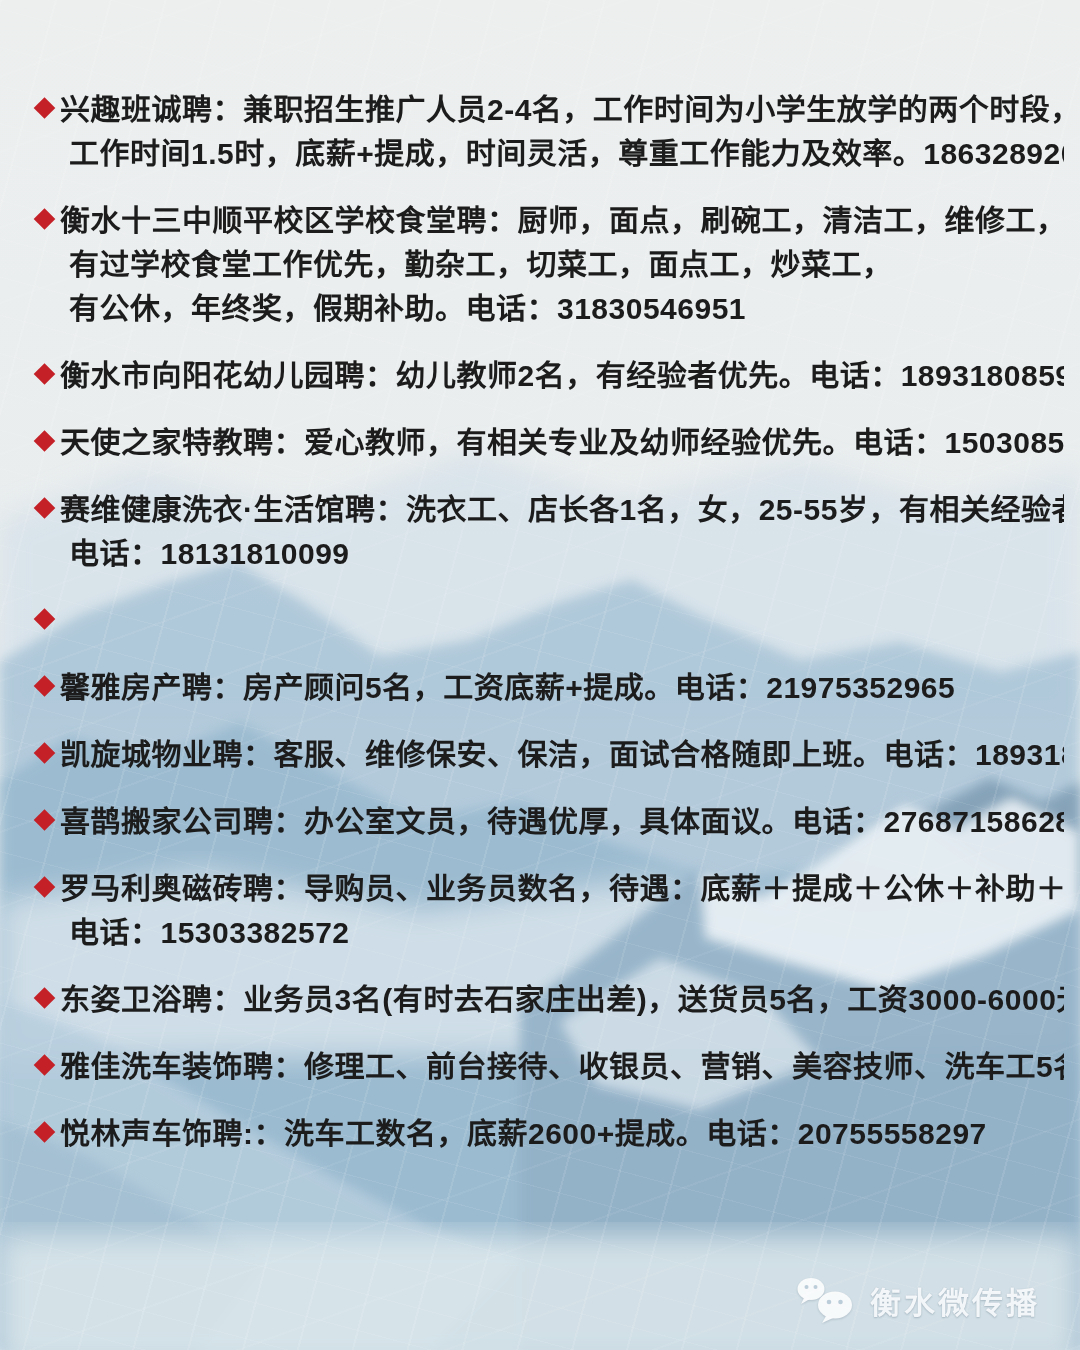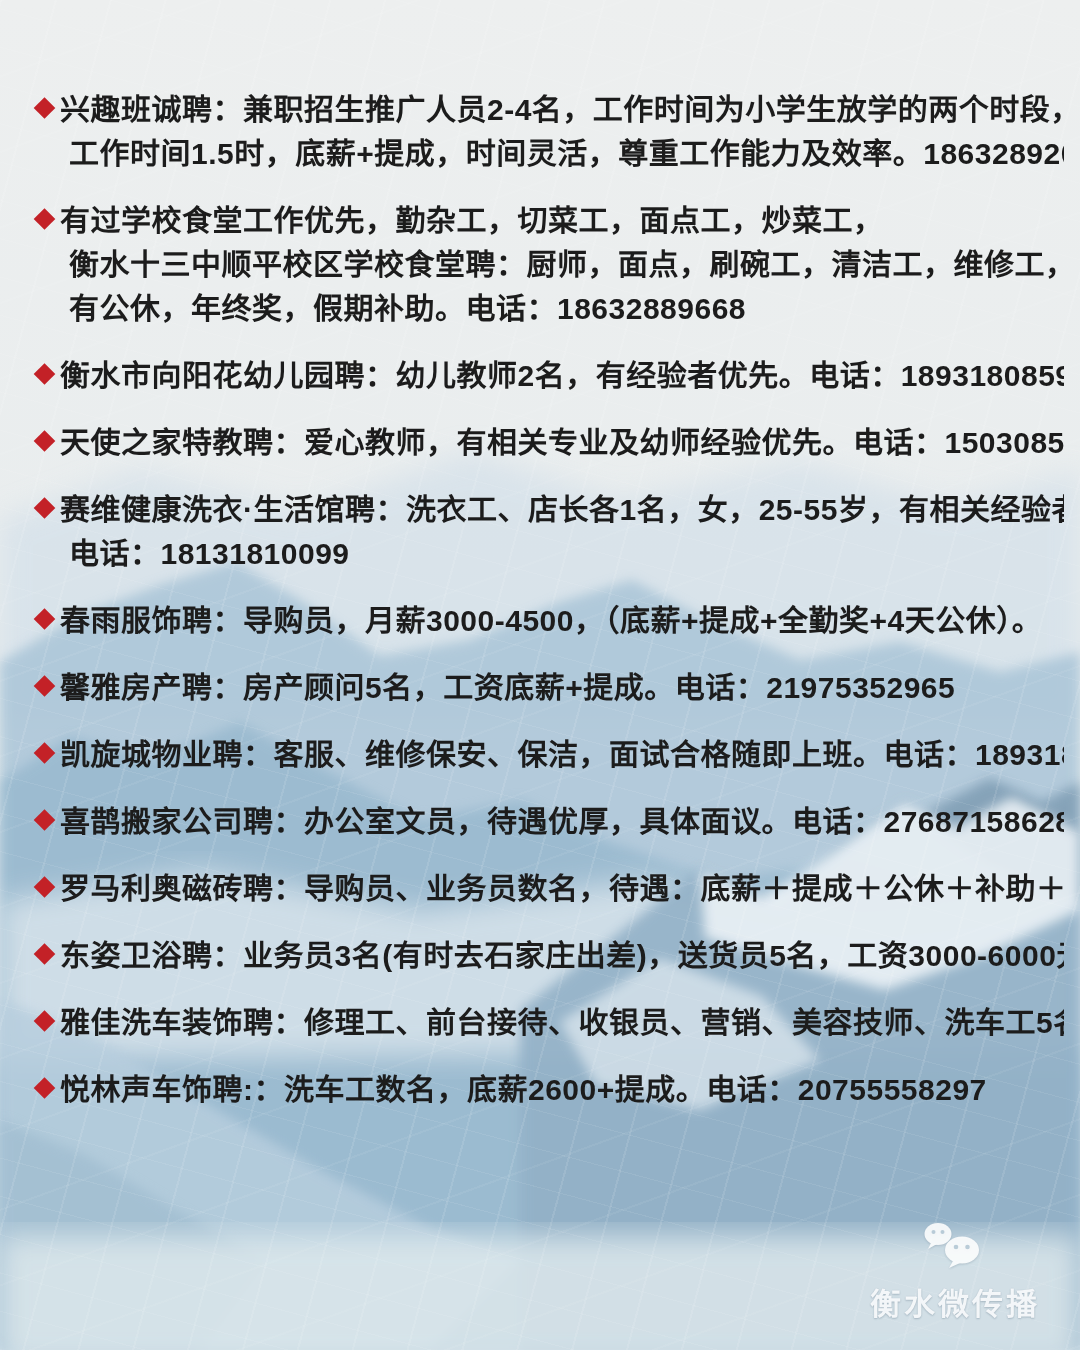--- a/index.html
+++ b/index.html
@@ -37,21 +37,20 @@
     font-size:21px;line-height:44px;
     transform:translateY(-1px);
   }
   .lines{flex:1;min-width:0;}
   .line{display:block;white-space:nowrap;overflow:hidden;}
   .line + .line{padding-left:9px;}
   .watermark{
     position:absolute;right:40px;bottom:26px;
     display:flex;align-items:center;gap:10px;
     opacity:.92;
-    flex-direction:column;
   }
   .wm-label{
     color:rgba(252,253,254,.95);
     font-size:31px;font-weight:700;letter-spacing:3px;
     text-shadow:0 1px 2px rgba(125,145,160,.55), 0 0 1px rgba(125,145,160,.4);
   }
   .wm-icon{display:block;filter:drop-shadow(0 1px 1px rgba(125,145,160,.45));}
 </style>
 </head>
 <body>
@@ -105,23 +104,23 @@
       <span class="bullet">◆</span>
       <span class="lines">
         <span class="line">兴趣班诚聘：兼职招生推广人员2-4名，工作时间为小学生放学的两个时段，</span>
         <span class="line">工作时间1.5时，底薪+提成，时间灵活，尊重工作能力及效率。18632892019</span>
       </span>
     </div>
 
     <div class="item">
       <span class="bullet">◆</span>
       <span class="lines">
+        <span class="line">衡水十三中顺平校区学校食堂聘：厨师，面点，刷碗工，清洁工，维修工，</span>
         <span class="line">有过学校食堂工作优先，勤杂工，切菜工，面点工，炒菜工，</span>
-        <span class="line">衡水十三中顺平校区学校食堂聘：厨师，面点，刷碗工，清洁工，维修工，</span>
-        <span class="line">有公休，年终奖，假期补助。电话：18632889668</span>
+        <span class="line">有公休，年终奖，假期补助。电话：31830546951</span>
       </span>
     </div>
 
     <div class="item">
       <span class="bullet">◆</span>
       <span class="lines">
         <span class="line">衡水市向阳花幼儿园聘：幼儿教师2名，有经验者优先。电话：18931808598</span>
       </span>
     </div>
 
@@ -136,21 +135,20 @@
       <span class="bullet">◆</span>
       <span class="lines">
         <span class="line">赛维健康洗衣·生活馆聘：洗衣工、店长各1名，女，25-55岁，有相关经验者优先。</span>
         <span class="line">电话：18131810099</span>
       </span>
     </div>
 
     <div class="item">
       <span class="bullet">◆</span>
       <span class="lines">
-        <span class="line">春雨服饰聘：导购员，月薪3000-4500，（底薪+提成+全勤奖+4天公休）。</span>
       </span>
     </div>
 
     <div class="item">
       <span class="bullet">◆</span>
       <span class="lines">
         <span class="line">馨雅房产聘：房产顾问5名，工资底薪+提成。电话：21975352965</span>
       </span>
     </div>
 
@@ -165,20 +163,21 @@
       <span class="bullet">◆</span>
       <span class="lines">
         <span class="line">喜鹊搬家公司聘：办公室文员，待遇优厚，具体面议。电话：27687158628</span>
       </span>
     </div>
 
     <div class="item">
       <span class="bullet">◆</span>
       <span class="lines">
         <span class="line">罗马利奥磁砖聘：导购员、业务员数名，待遇：底薪＋提成＋公休＋补助＋奖金。</span>
+        <span class="line">电话：15303382572</span>
       </span>
     </div>
 
     <div class="item">
       <span class="bullet">◆</span>
       <span class="lines">
         <span class="line">东姿卫浴聘：业务员3名(有时去石家庄出差)，送货员5名，工资3000-6000元，</span>
       </span>
     </div>
 

